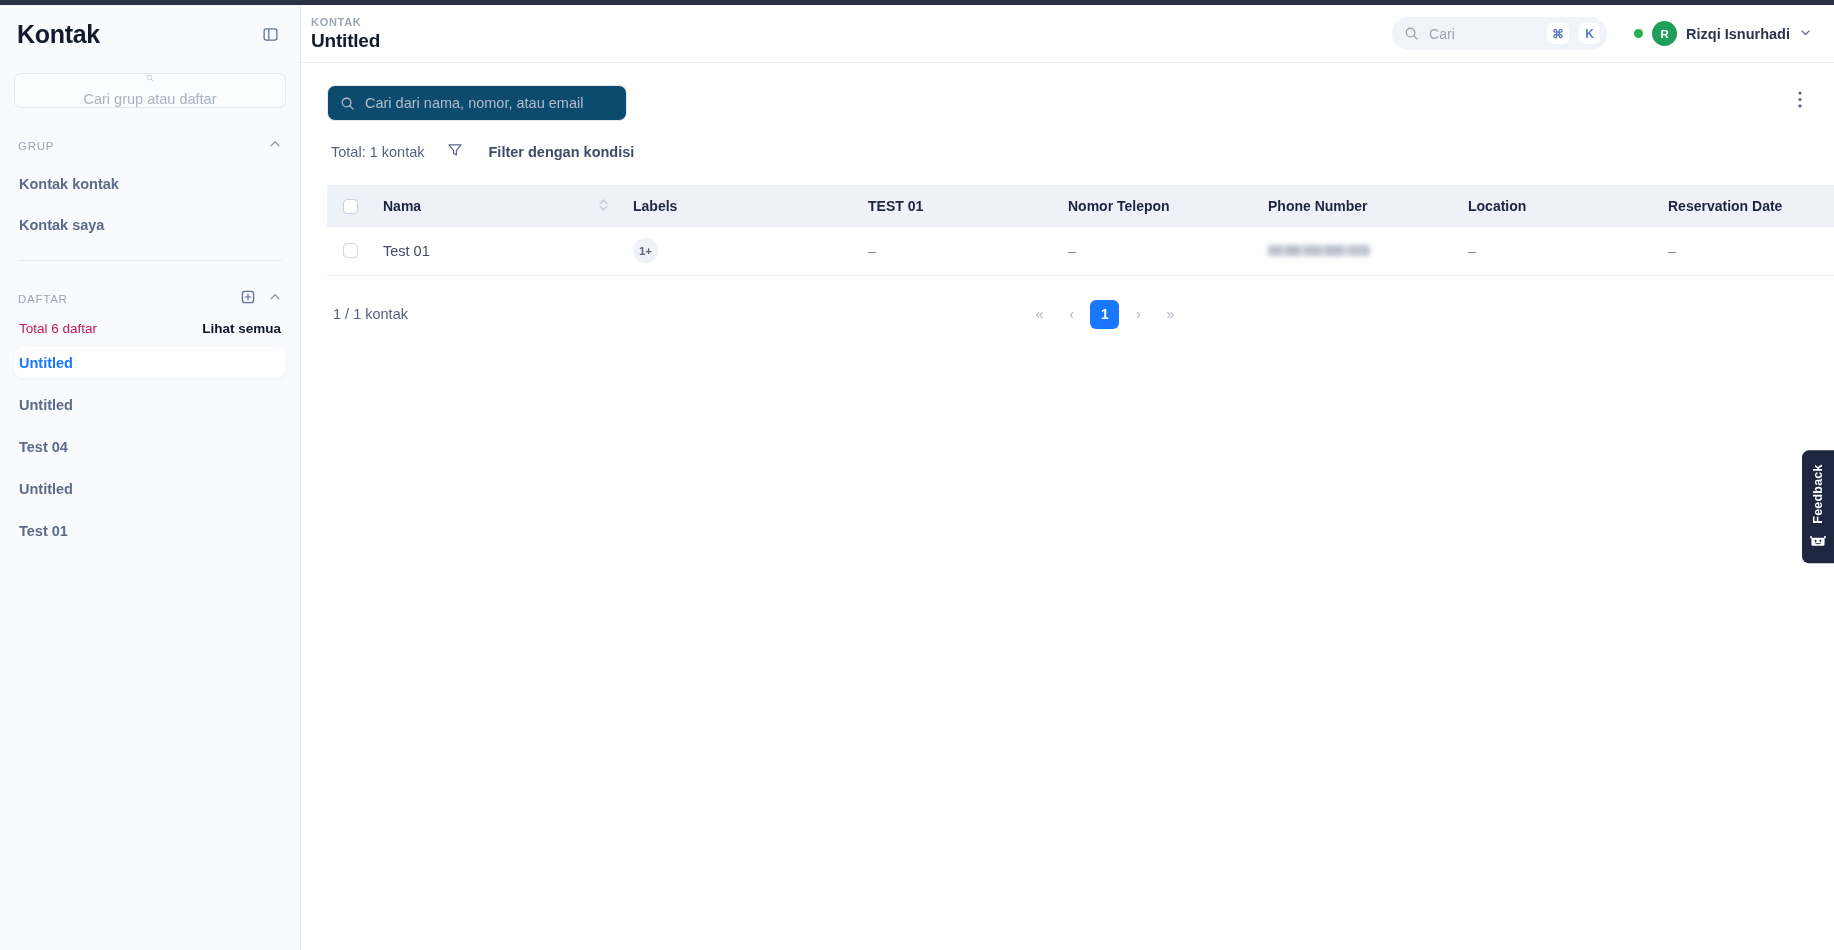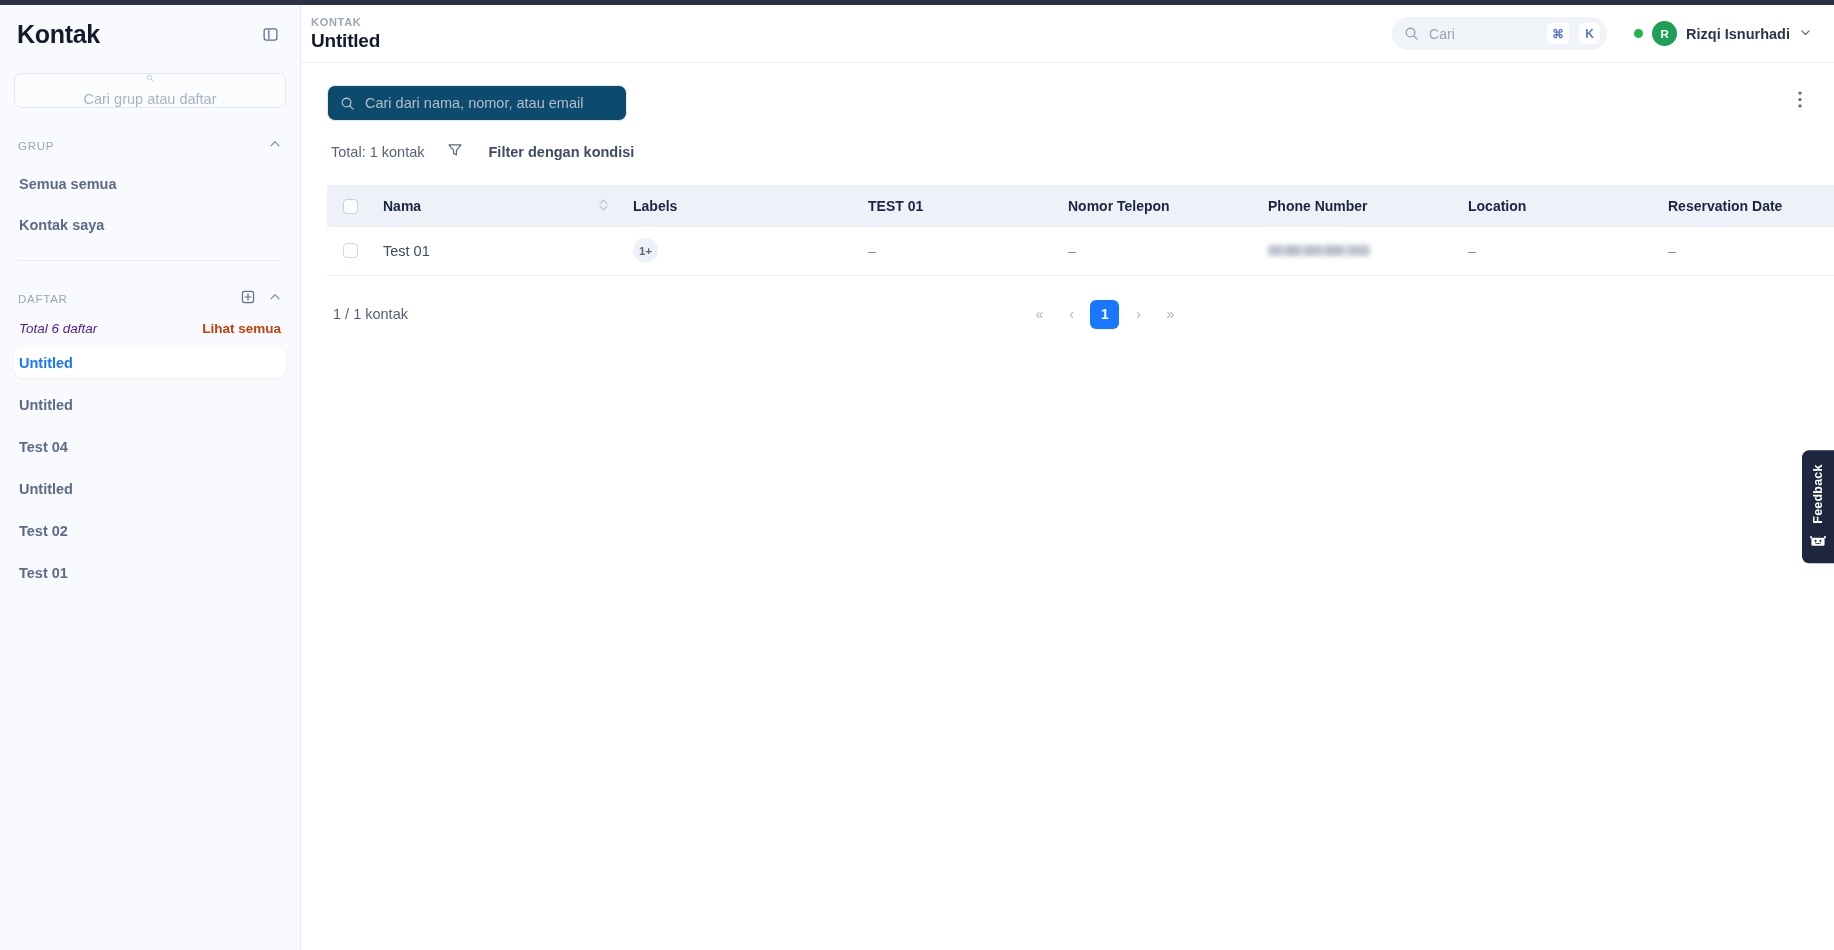--- a/index.html
+++ b/index.html
@@ -56,22 +56,22 @@
     border-radius: 8px; cursor: pointer;
   }
   .nav-item:first-of-type { margin-top: 10px; }
 
   .divider { height: 1px; background: #e6ebf2; margin: 21px 4px 0 4px; }
 
   .daftar-meta {
     display: flex; align-items: center; justify-content: space-between;
     padding: 0 5px; margin-top: 11px;
   }
-  .daftar-total { font-size: 13.5px; color: #4c1d95; font-style: italic; }
-  .daftar-link { font-size: 13.5px; color: #c2410c; font-weight: 700; cursor: pointer; }
+  .daftar-total { font-size: 13.5px; color: #be185d; }
+  .daftar-link { font-size: 13.5px; color: #0f172a; font-weight: 700; cursor: pointer; }
 
   .list-item {
     height: 31px; display: flex; align-items: center;
     padding: 0 5px; margin-top: 11px;
     font-size: 14.5px; font-weight: 600; color: #5b6b89;
     border-radius: 9px; cursor: pointer;
   }
   .list-item.active {
     background: #ffffff; color: #1977ff;
     box-shadow: 0 1px 3px rgba(30,50,90,0.06);
@@ -234,21 +234,21 @@
       <div class="sec-head">
         <span class="sec-title">GRUP</span>
         <span>
           <svg width="14" height="14" viewBox="0 0 16 16" fill="none">
             <polyline points="3.5,10 8,5.5 12.5,10" stroke="#8d99ab" stroke-width="1.5" stroke-linecap="round" stroke-linejoin="round"></polyline>
           </svg>
         </span>
       </div>
 
       <div class="nav-item">
-        <span>Semua semua</span>
+        <span>Kontak kontak</span>
       </div>
       <div class="nav-item">
         <span>Kontak saya</span>
       </div>
 
       <div class="divider"></div>
 
       <div class="sec-head">
         <span class="sec-title">DAFTAR</span>
         <span class="sec-actions">
@@ -276,23 +276,20 @@
         <span>Untitled</span>
       </div>
       <div class="list-item">
         <span>Untitled</span>
       </div>
       <div class="list-item">
         <span>Test 04</span>
       </div>
       <div class="list-item">
         <span>Untitled</span>
-      </div>
-      <div class="list-item">
-        <span>Test 02</span>
       </div>
       <div class="list-item">
         <span>Test 01</span>
       </div>
 
     </aside>
 
     <main class="main">
 
       <header class="topbar">

